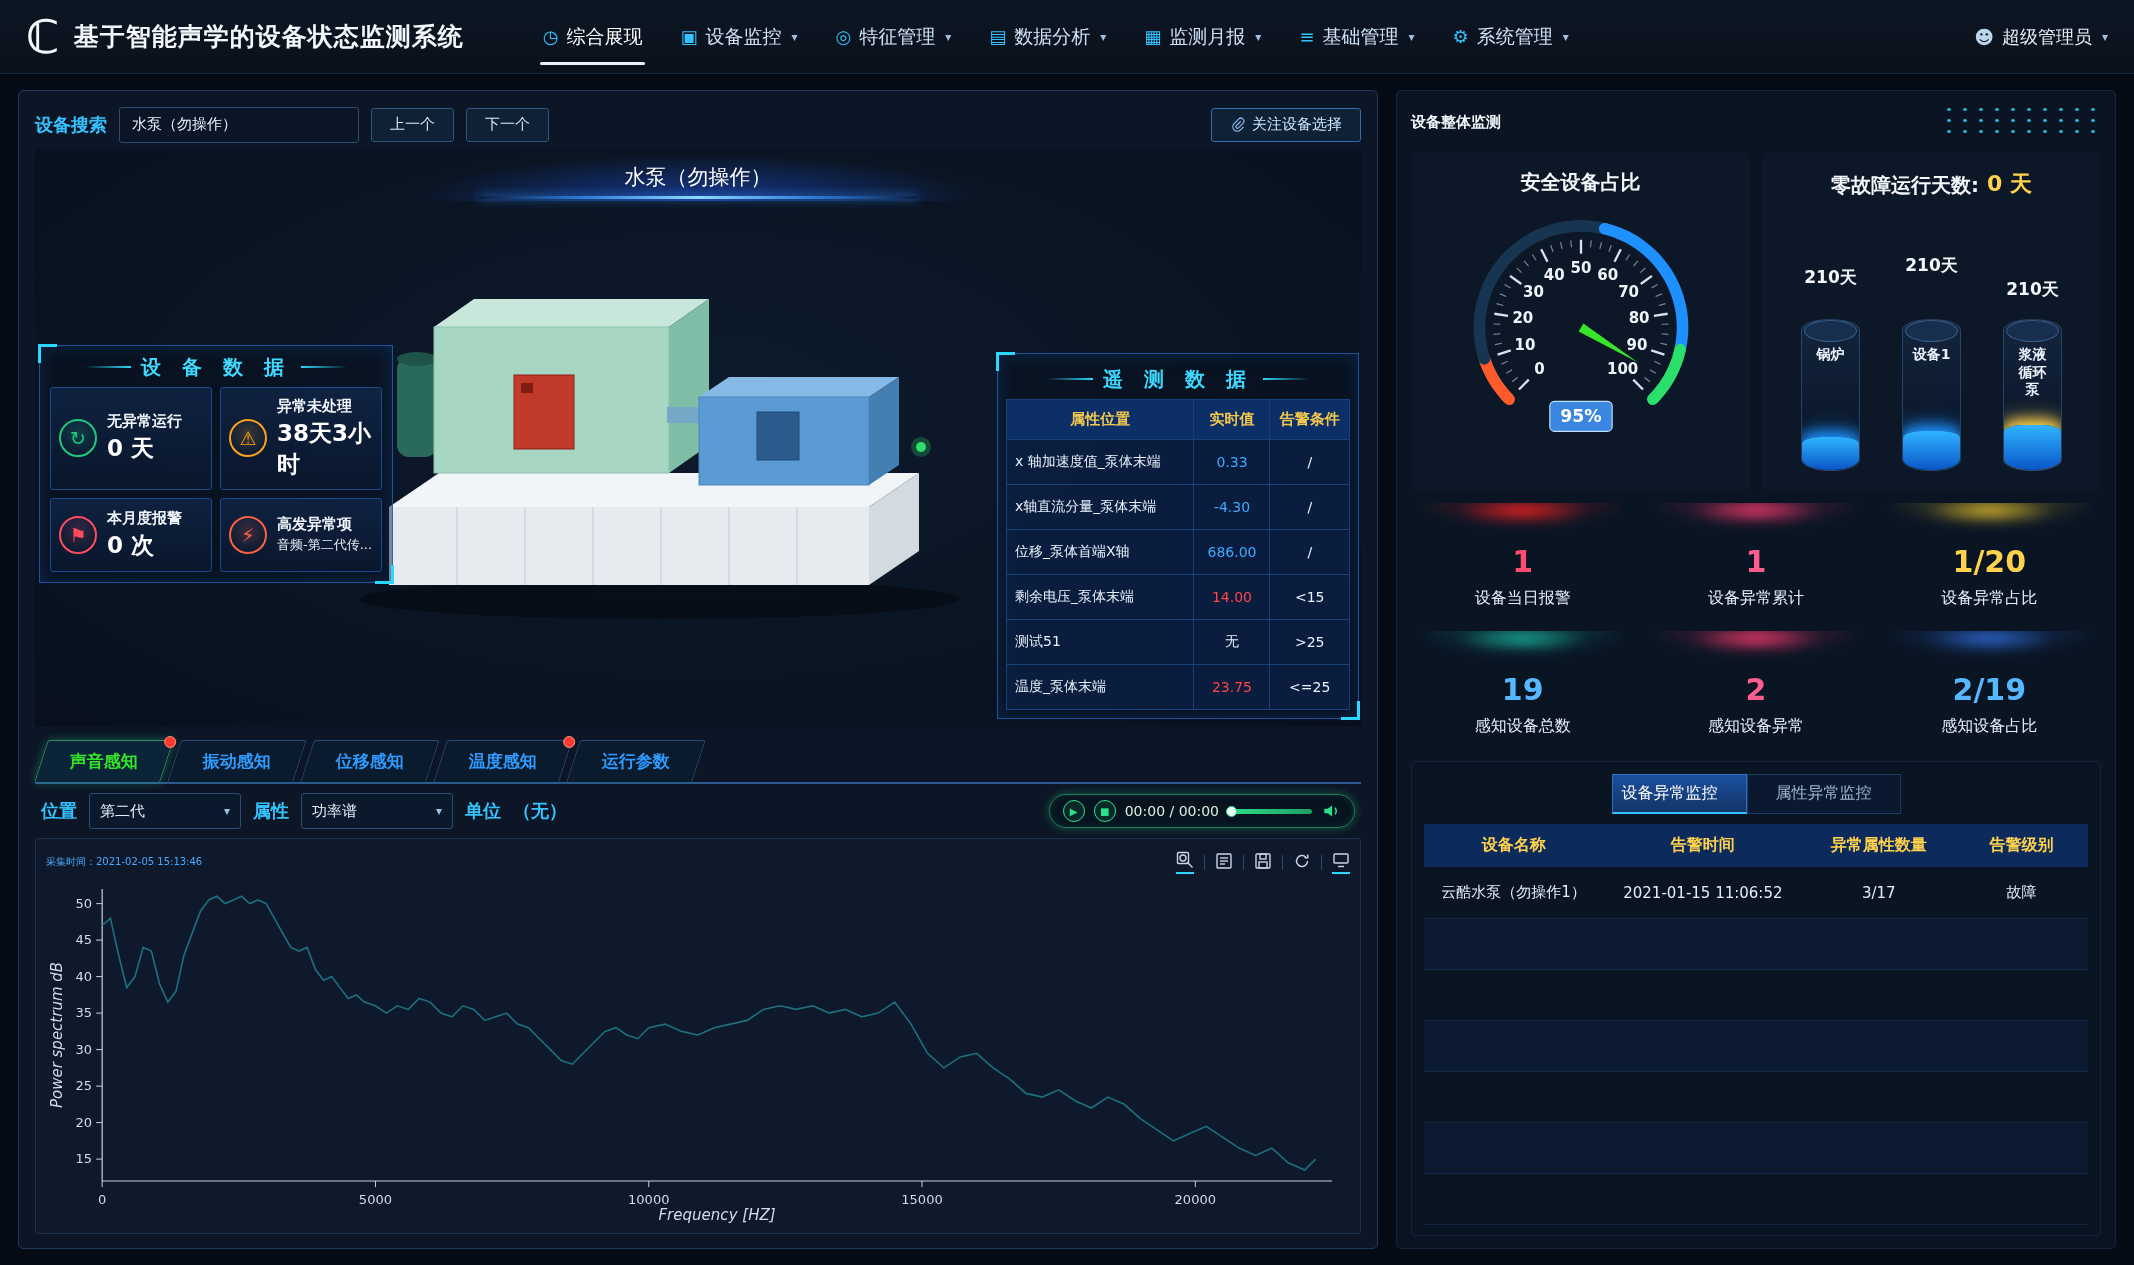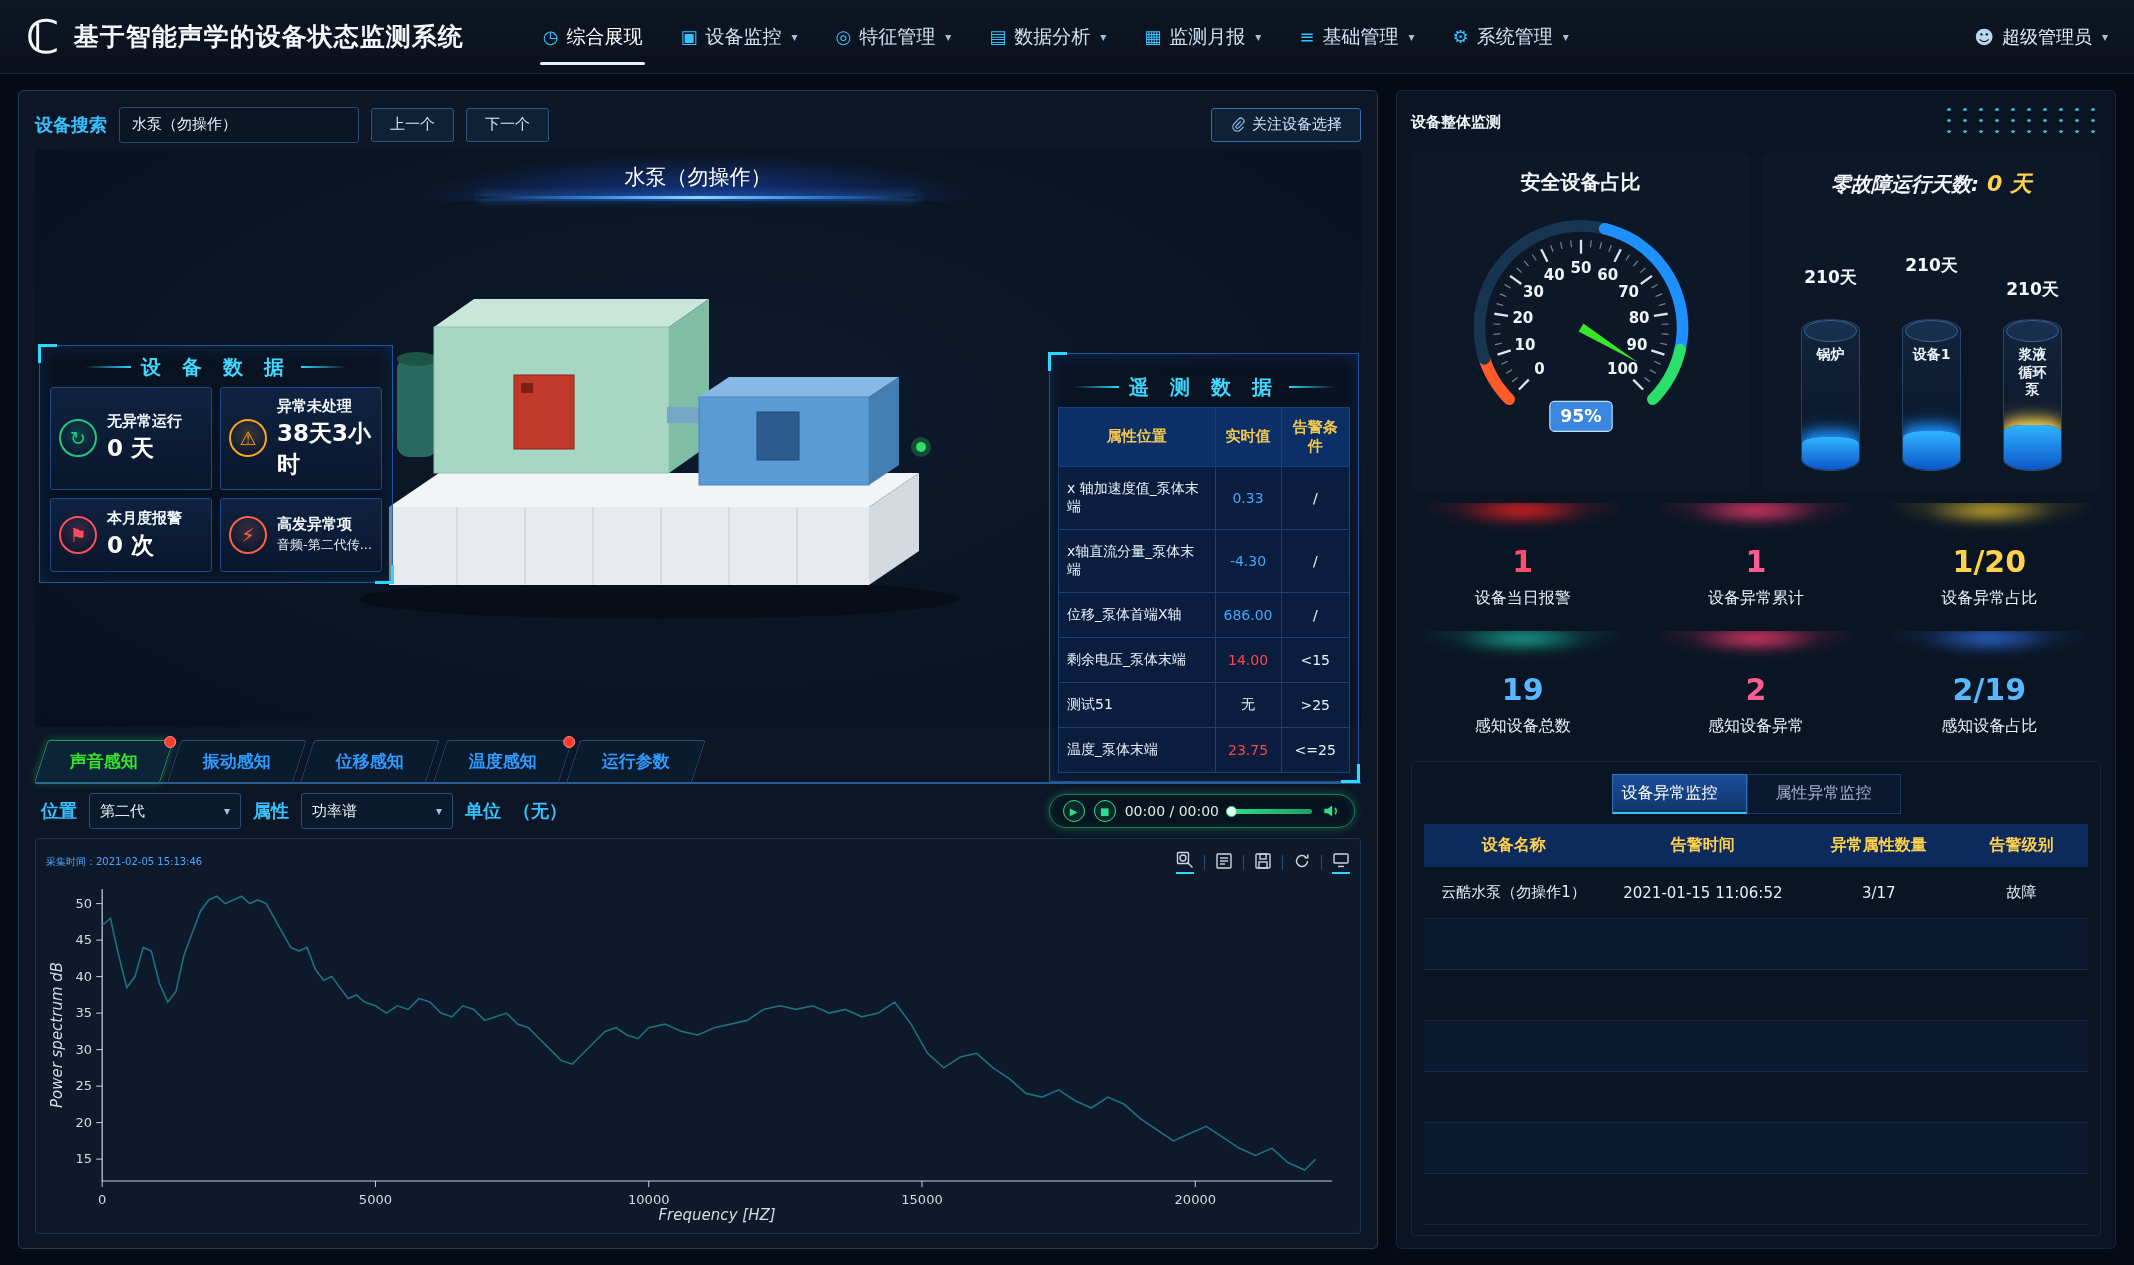--- a/index.html
+++ b/index.html
@@ -67,21 +67,21 @@
   .device-data { left: 4px; top: 196px; width: 354px; padding: 0 10px 10px; }
   .dd-grid { display: grid; grid-template-columns: 1fr 1fr; gap: 8px; }
   .dd-card { display: flex; align-items: center; gap: 10px; padding: 9px 8px; min-height: 74px;
     background: linear-gradient(180deg, rgba(22,52,102,0.45), rgba(10,25,50,0.65));
     border: 1px solid #1d4a8f; border-radius: 3px; }
   .dd-icon { width: 38px; height: 38px; border-radius: 50%; border: 2px solid currentColor;
     display: flex; align-items: center; justify-content: center; font-size: 19px; flex: none; }
   .dd-label { font-size: 15px; font-weight: bold; color: #f0f6fc; }
   .dd-value { font-size: 23px; font-weight: bold; color: #ffffff; margin-top: 2px; }
   .dd-value.small { font-size: 13px; font-weight: normal; color: #e4edf6; }
-  .telemetry { right: 2px; top: 204px; width: 310px; padding: 12px 8px 8px; }
+  .telemetry { right: 2px; top: 204px; width: 362px; padding: 4px 8px 8px; }
   .tele-table { width: 100%; border-collapse: collapse; }
   .tele-table th { background: #0b2f66; color: #f3c84e; font-size: 15px; padding: 10px 4px;
     border: 1px solid #16417c; }
   .tele-table td { background: rgba(10,32,68,0.85); border: 1px solid #16417c; color: #e8f1fa;
     font-size: 14px; padding: 13px 8px; }
   .tele-table td.c { text-align: center; }
   
   .sense-tabs { display: flex; align-items: flex-end; height: 48px; margin-top: 10px;
     border-bottom: 2px solid #2a5a8f; padding-left: 6px; }
   .sense-tab { position: relative; padding: 9px 28px; transform: skewX(-18deg);
@@ -125,21 +125,21 @@
   .right-title { color: #f2f7fc; font-size: 15px; font-weight: bold; }
   .dot-matrix { margin-left: auto; width: 160px; height: 36px; opacity: 0.8;
     background-image: radial-gradient(circle, #2bd8ff 1.6px, transparent 1.9px);
     background-size: 16px 11px; }
   .top-row { display: grid; grid-template-columns: 1fr 1fr; gap: 12px; height: 338px; }
   .top-card { background: #0c1828; border-radius: 6px; padding: 12px; display: flex;
     flex-direction: column; align-items: center; }
   .card-title { color: #f4f8fc; font-size: 20px; font-weight: bold; margin: 4px 0 2px; }
   #gauge-svg { width: 300px; height: 252px; display: block; }
   #gauge-svg text { font-family: "DejaVu Sans","Liberation Sans",sans-serif; }
-  .zf-title { display: flex; align-items: center; gap: 8px; margin: 4px 0 2px; font-style: italic; }
+  .zf-title { display: flex; align-items: flex-end; gap: 8px; margin: 4px 0 2px; }
   .zf-title .t { color: #f4f8fc; font-size: 20px; font-weight: bold; }
   .zf-title .v { color: #ffd24d; font-size: 22px; font-weight: bold; }
   .cyl-area { flex: 1; width: 100%; display: flex; justify-content: space-around;
     align-items: flex-end; padding: 0 6px 8px; }
   .cyl-col { display: flex; flex-direction: column; align-items: center; }
   .cyl-days { color: #f4f8fc; font-size: 17px; font-weight: bold; }
   .cyl-body { position: relative; width: 59px; height: 152px; border-radius: 39px / 15px;
     background: linear-gradient(180deg, rgba(30,60,100,0.35), rgba(8,18,36,0.72));
     border: 1px solid rgba(90,150,220,0.32); overflow: hidden; font-weight: bold; }
   .cyl-body::before { content: ''; position: absolute; top: 0; left: 2px; right: 2px; height: 20px;

